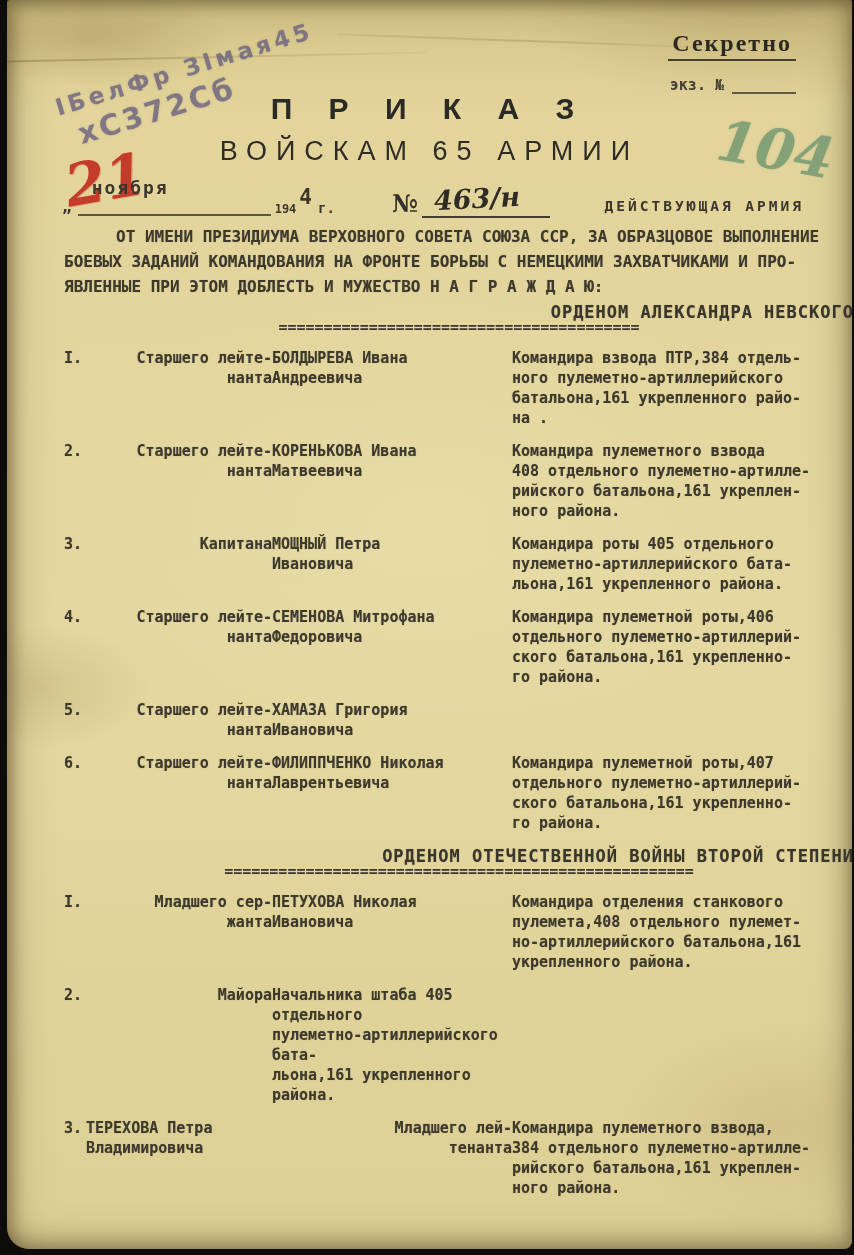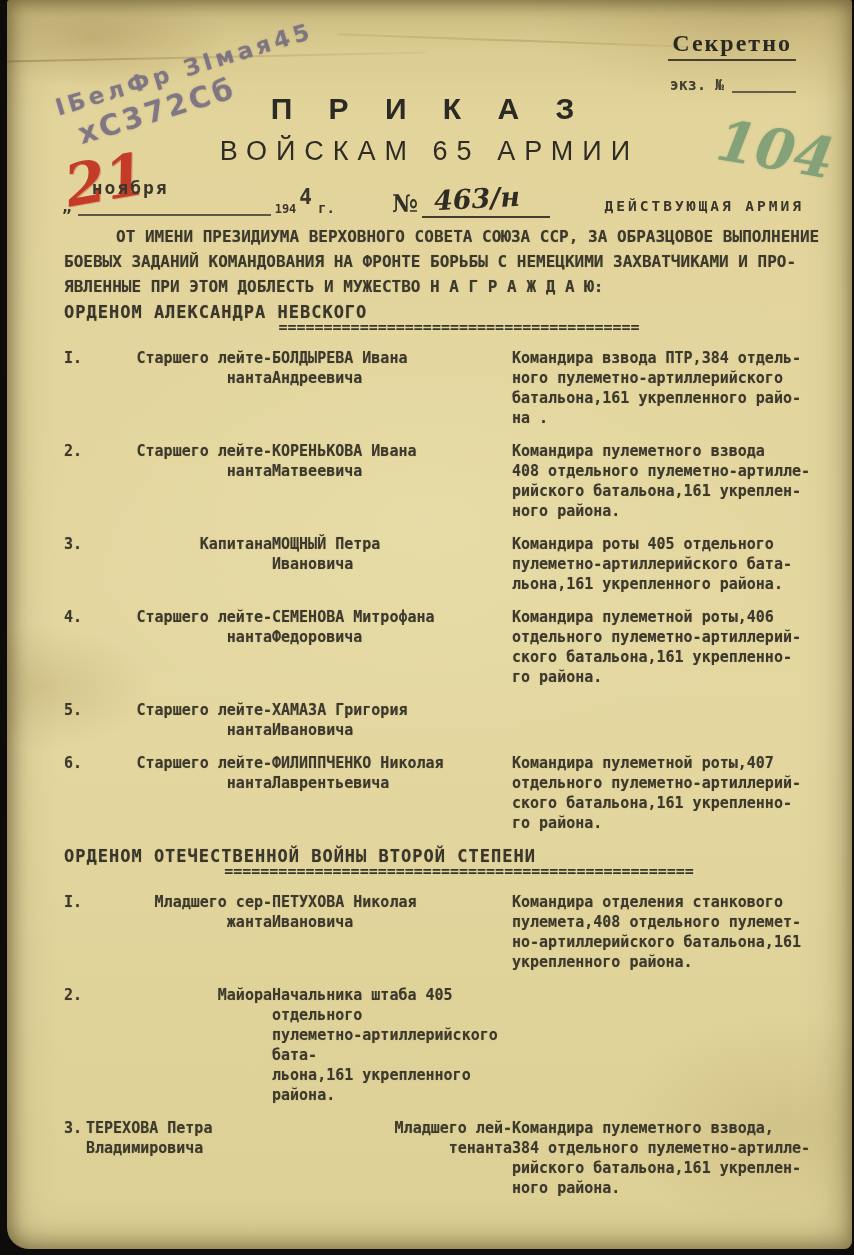--- a/index.html
+++ b/index.html
@@ -35,21 +35,21 @@
   
   .secret{
     position:absolute;top:30px;right:56px;
     font-family:"Liberation Serif", serif;font-weight:bold;
     font-size:24px;letter-spacing:2px;color:#2c2922;
     border-bottom:2px solid rgba(44,41,34,.85);padding:0 4px 2px 4px;
   }
   .copy-line{
     position:absolute;top:76px;right:56px;
     font-size:15px;font-weight:bold;color:#444033;
-    display:flex;align-items:center;gap:8px;
+    display:flex;align-items:flex-end;gap:8px;
   }
   .copy-blank{display:inline-block;width:64px;border-bottom:2px solid rgba(60,55,44,.75);height:14px;}
 
   
   .stamp-front{
     position:absolute;left:48px;top:52px;width:290px;
     transform:rotate(-17deg);
     color:rgba(112,102,128,.78);
     font-family:"DejaVu Sans", sans-serif;font-weight:bold;
     text-shadow:0 0 2px rgba(112,102,128,.35);
@@ -104,21 +104,21 @@
   .preamble{
     position:absolute;top:224px;left:57px;width:792px;margin:0;
     font-size:16px;font-weight:bold;line-height:25px;color:#3d392d;
     white-space:pre-line;text-indent:52px;
     text-shadow:0 0 1px rgba(60,55,40,.4);
   }
 
   #sections{position:absolute;top:302px;left:57px;width:790px;color:#3d392d;}
   .section{margin-bottom:10px;}
   .sec-heading{
-    text-align:left;font-size:17px;font-weight:bold;letter-spacing:1px;
+    text-align:right;font-size:17px;font-weight:bold;letter-spacing:1px;
     margin:0 0 0 0;color:#3a362b;text-shadow:0 0 1px rgba(58,54,43,.45);
   }
   .sec-underline{
     text-align:center;font-size:15px;font-weight:bold;line-height:10px;
     letter-spacing:0;color:#3a362b;margin:0 0 16px 0;overflow:hidden;white-space:nowrap;
   }
   .entries{margin-top:14px;}
   .entry{
     display:grid;grid-template-columns:22px 186px 240px 1fr;
     font-size:15px;font-weight:bold;line-height:20px;margin-bottom:13px;

